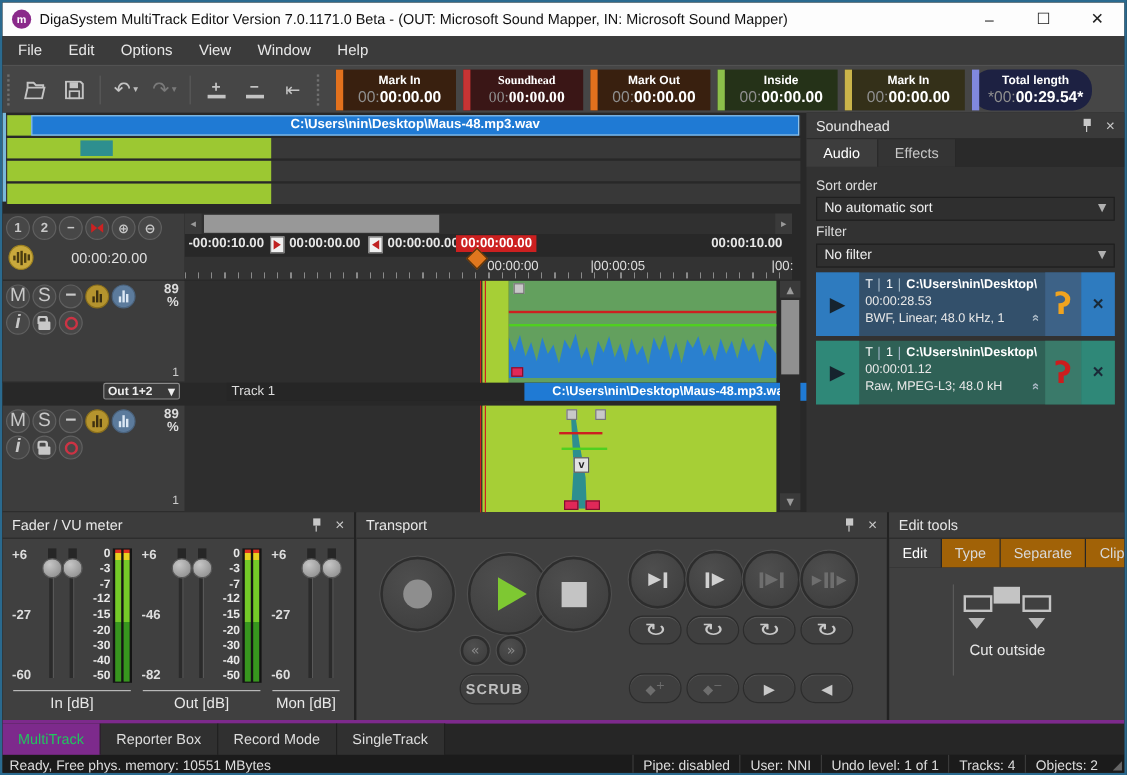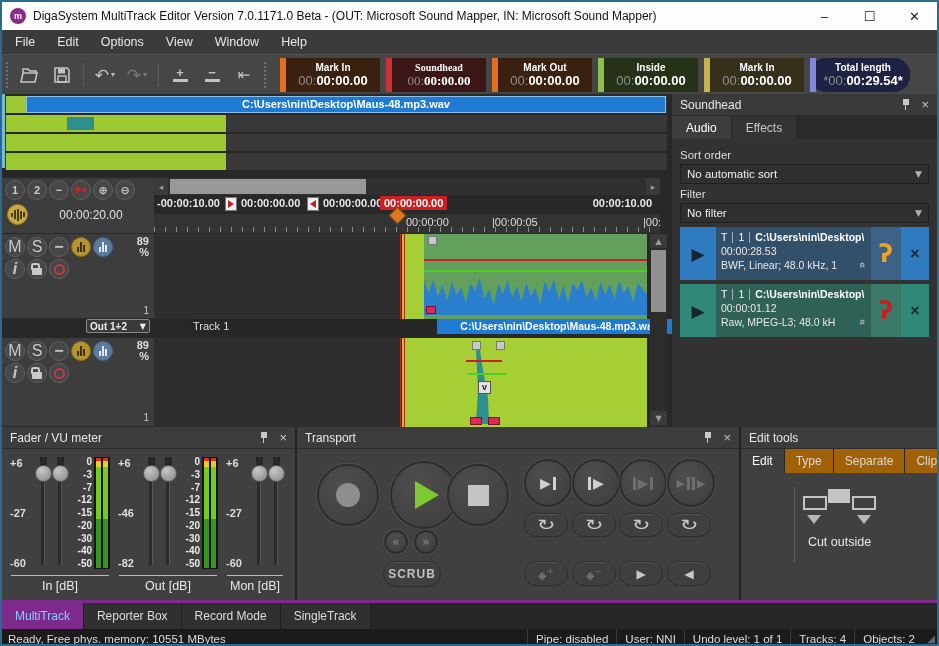--- a/index.html
+++ b/index.html
@@ -165,21 +165,21 @@
   .et-sep { width:1px; height:76px; background:#5a5a5a; }
   .cuticon { position:relative; width:74px; height:44px; }
   .cuticon .rf { position:absolute; width:24px; height:14px; background:#c4c4c4; }
   .cuticon .ro { position:absolute; width:24px; height:14px; border:2px solid #c4c4c4; }
   .dtri { position:absolute; width:0; height:0; border-left:7px solid transparent; border-right:7px solid transparent; border-top:9px solid #b8b8b8; }
   .et-label { color:#e8e8e8; font-size:12.5px; margin-top:4px; }
 
   
   .modebar { height:29px; background:#262626; border-top:3px solid #7d2a8c; display:flex; }
   .mtab { padding:0 13px; display:flex; align-items:center; font-size:12px; color:#ddd; background:#303030; border-right:1px solid #1f1f1f; }
-  .mtab.active { background:#7d2a8c; color:#7dd3fc; }
+  .mtab.active { background:#7d2a8c; color:#22c55e; }
   .statusbar { height:19px; background:#1b1b1b; display:flex; align-items:center; color:#ddd; font-size:11.5px; }
   .st-left { padding-left:6px; }
   .st-right { margin-left:auto; display:flex; height:100%; align-items:center; }
   .st-seg { padding:0 8px; border-left:1px solid #3a3a3a; height:100%; display:flex; align-items:center; }
   .st-grip { width:14px; color:#666; font-size:10px; text-align:right; padding-right:2px; }
 </style>
 </head>
 <body>
 
 <div class="win">

